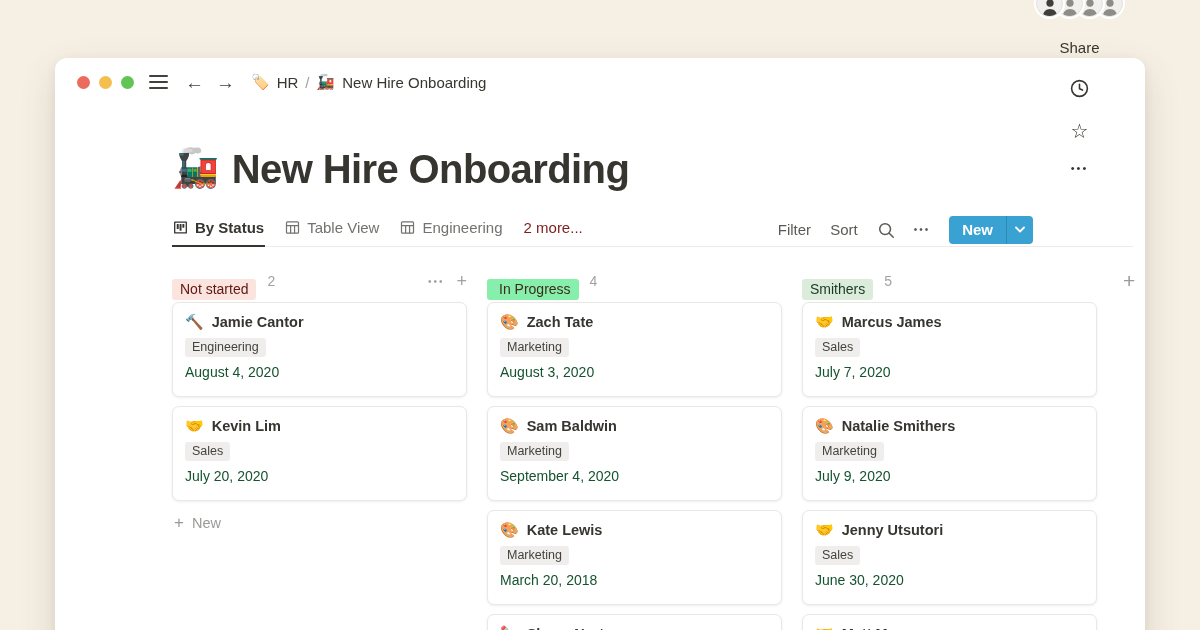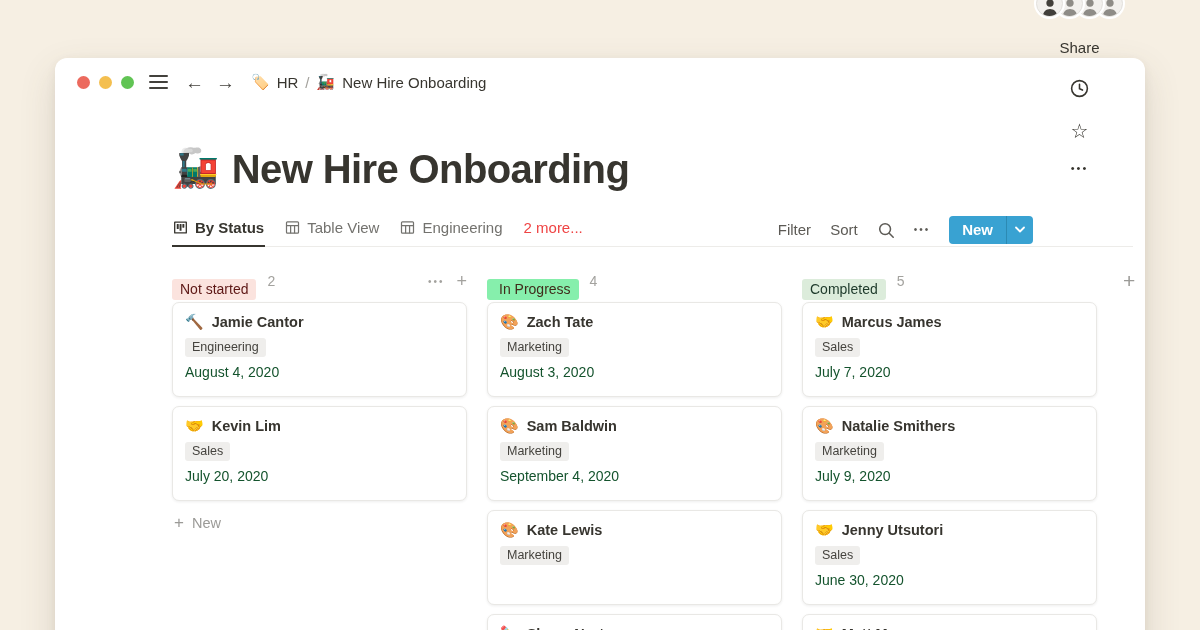--- a/index.html
+++ b/index.html
@@ -48,21 +48,21 @@
   
   .content { margin-left:117px; width:961px; position:relative; }
   .page-title { margin-top:37px; font-size:40px; font-weight:700; letter-spacing:-0.6px; line-height:1.3; display:flex; align-items:center; gap:13px; }
   .page-title .t-emoji { font-size:38px; }
   
   .viewbar { margin-top:18px; display:flex; align-items:center; border-bottom:1px solid #EDECE9; position:relative; }
   .tabs { display:flex; gap:19px; }
   .tab { display:flex; align-items:center; gap:7px; font-size:15px; color:#73726E;
          padding:6px 1px 9px; border-bottom:2px solid transparent; margin-bottom:-1px; cursor:pointer; }
   .tab.active { color:#37352F; font-weight:700; border-color:#37352F; }
-  .tab.muted { color:#ef4444; }
+  .tab.muted { color:#7f1d1d; }
   .tab-icon { display:flex; }
   .controls { position:absolute; right:100px; top:0; height:100%; display:flex; align-items:center; gap:19px; }
   .ctrl-label { font-size:15px; color:#5C5A55; cursor:pointer;text-align:right; }
   .ctrl-icon { display:flex; align-items:center; color:#5C5A55; cursor:pointer; }
   .ctrl-dots { font-size:10px; letter-spacing:2px; color:#5C5A55; cursor:pointer; }
   .new-btn { display:flex; align-items:stretch; border-radius:4px; overflow:hidden; background:#39A2D2; color:#fff; cursor:pointer; }
   .new-main { padding:5px 13px 6px; font-size:15px; font-weight:700; }
   .new-chev { display:flex; align-items:center; padding:0 8px; border-left:1px solid rgba(9,66,89,0.25); }
   
   .board { margin-top:23px; display:flex; gap:20px; position:relative; }
@@ -283,36 +283,37 @@
     <span class="c-tag">Marketing</span>
     <div class="c-date">September 4, 2020</div>
   </div>
 
   <div class="card">
     <div class="card-title">
       <span class="c-emoji">🎨</span>
       <span class="c-name">Kate Lewis</span>
     </div>
     <span class="c-tag">Marketing</span>
+    <div class="c-date">March 20, 2018</div>
   </div>
 
   <div class="card partial">
     <div class="card-title">
       <span class="c-emoji">✏️</span>
       <span class="c-name">Shane Norton</span>
     </div>
 
   </div>
 </div>
 
   </div>
 
   <div class="column">
     <div class="col-head">
-      <span class="group-pill" style="background: rgb(220, 236, 219); color: rgb(28, 56, 41);">Completed</span>
+      <span class="group-pill" style="background: rgb(220, 236, 219); color: rgb(28, 56, 41);">Smithers</span>
       <span class="group-count">5</span>
 
     </div>
     <div class="cards">
   <div class="card">
     <div class="card-title">
       <span class="c-emoji">🤝</span>
       <span class="c-name">Marcus James</span>
     </div>
     <span class="c-tag">Sales</span>

